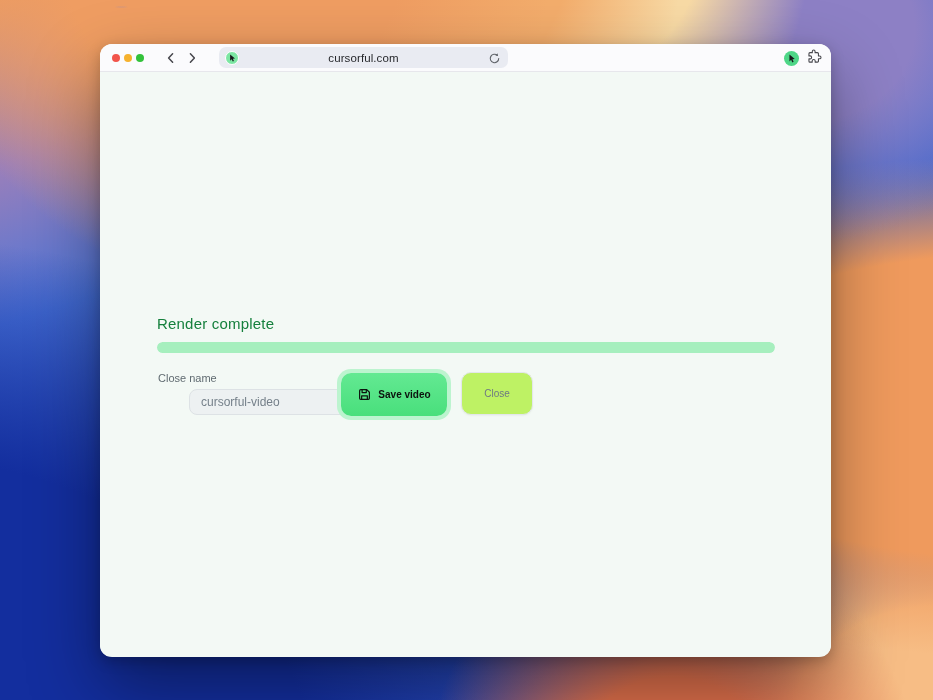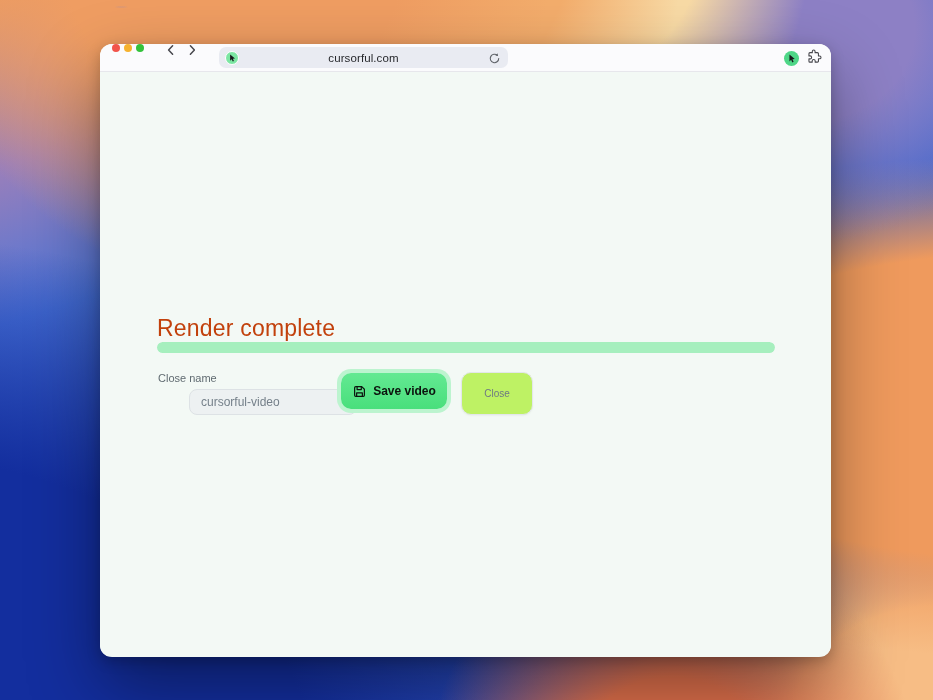--- a/index.html
+++ b/index.html
@@ -28,21 +28,21 @@
     position:absolute; left:100px; top:44px; width:731px; height:613px;
     border-radius:12px; overflow:hidden;
     box-shadow:0 30px 70px rgba(0,0,0,.40), 0 4px 14px rgba(0,0,0,.22);
     background:#f3f9f5;
   }
 
   
   .toolbar {
     position:relative; height:28px; background:#fbfbfd;
     border-bottom:1px solid #e7e7ec;
-    display:flex; align-items:flex-start;
+    display:flex; align-items:center;
   }
   .traffic { display:flex; gap:4px; margin-left:12px; }
   .dot { width:8px; height:8px; border-radius:50%; }
   .dot.red    { background:#f2544b; }
   .dot.yellow { background:#f6b22e; }
   .dot.green  { background:#33c23b; }
 
   .nav { display:flex; gap:9px; margin-left:21px; align-items:center; }
   .nav svg { display:block; cursor:default; }
 
@@ -67,47 +67,47 @@
   .ext-cursorful {
     width:15px; height:15px; border-radius:50%; background:#4ed687;
     display:flex; align-items:center; justify-content:center;
   }
 
   
   .content { position:relative; height:584px; background:#f3f9f5; }
 
   .heading {
     position:absolute; left:57px; top:243px;
-    font-size:23px; font-weight:500; color:#c2410c; letter-spacing:.2px;
+    font-size:15px; font-weight:500; color:#15803d; letter-spacing:.2px;
   }
   .progress-track {
     position:absolute; left:57px; top:270px; width:618px; height:11px;
     border-radius:6px; background:#e4f3e9; overflow:hidden;
   }
   .progress-fill { height:100%; border-radius:6px; background:#a6efbe; }
 
   .filename-label {
     position:absolute; left:58px; top:300px;
     font-size:11px; color:#606b71;
   }
   .filename-input {
     position:absolute; left:57px; top:317px; width:168px; height:26px;
     border-radius:8px; background:#edf1f2; border:1px solid #dde2e5;
     font-family:"Liberation Sans", sans-serif;
     font-size:12px; color:#75808a; padding:0 11px; outline:none;margin-left:32px;
   }
 
   .save-btn {
-    position:absolute; left:241px; top:301px; width:106px; height:36px;
+    position:absolute; left:241px; top:301px; width:106px; height:43px;
     border:none; border-radius:10px;
     background:linear-gradient(180deg,#63e992,#49df7c);
     box-shadow:0 0 0 4px #bcf4cf;
     display:flex; align-items:center; justify-content:center; gap:6px;
     font-family:"Liberation Sans", sans-serif;
-    font-size:12px; font-weight:700; color:#0c130e; cursor:pointer;
+    font-size:10px; font-weight:700; color:#0c130e; cursor:pointer;
   }
   .close-btn {
     position:absolute; left:361px; top:300px; width:72px; height:43px;
     border-radius:10px; background:#bef264; border:1px solid #e3e7ea;
     box-shadow:0 1px 2px rgba(0,0,0,.04);
     display:flex; align-items:center; justify-content:center;
     font-family:"Liberation Sans", sans-serif;
     font-size:10px; font-weight:500; color:#6e7883; cursor:pointer;
   }
 </style>

